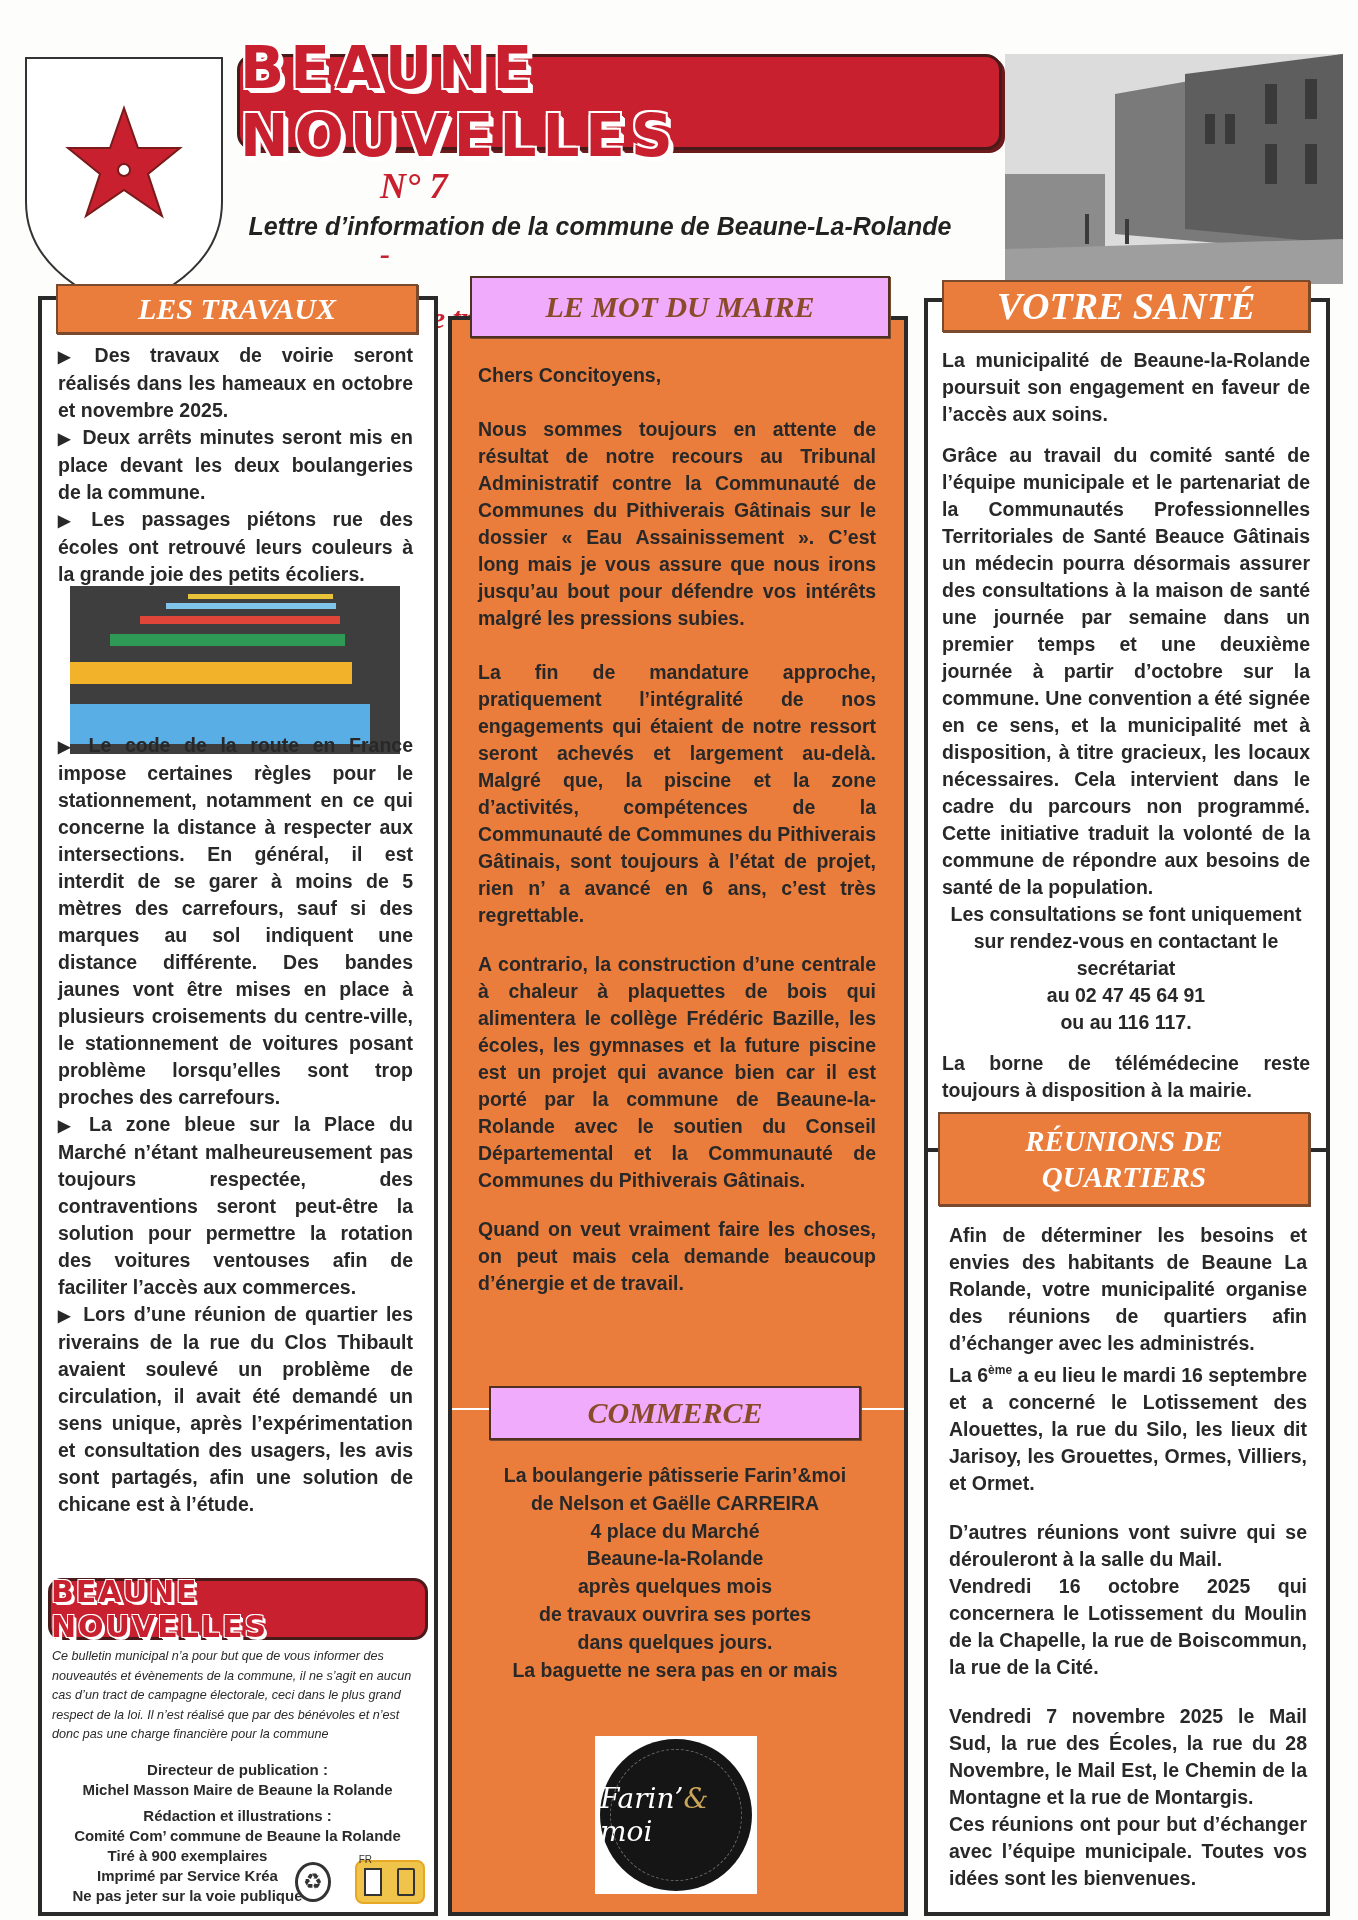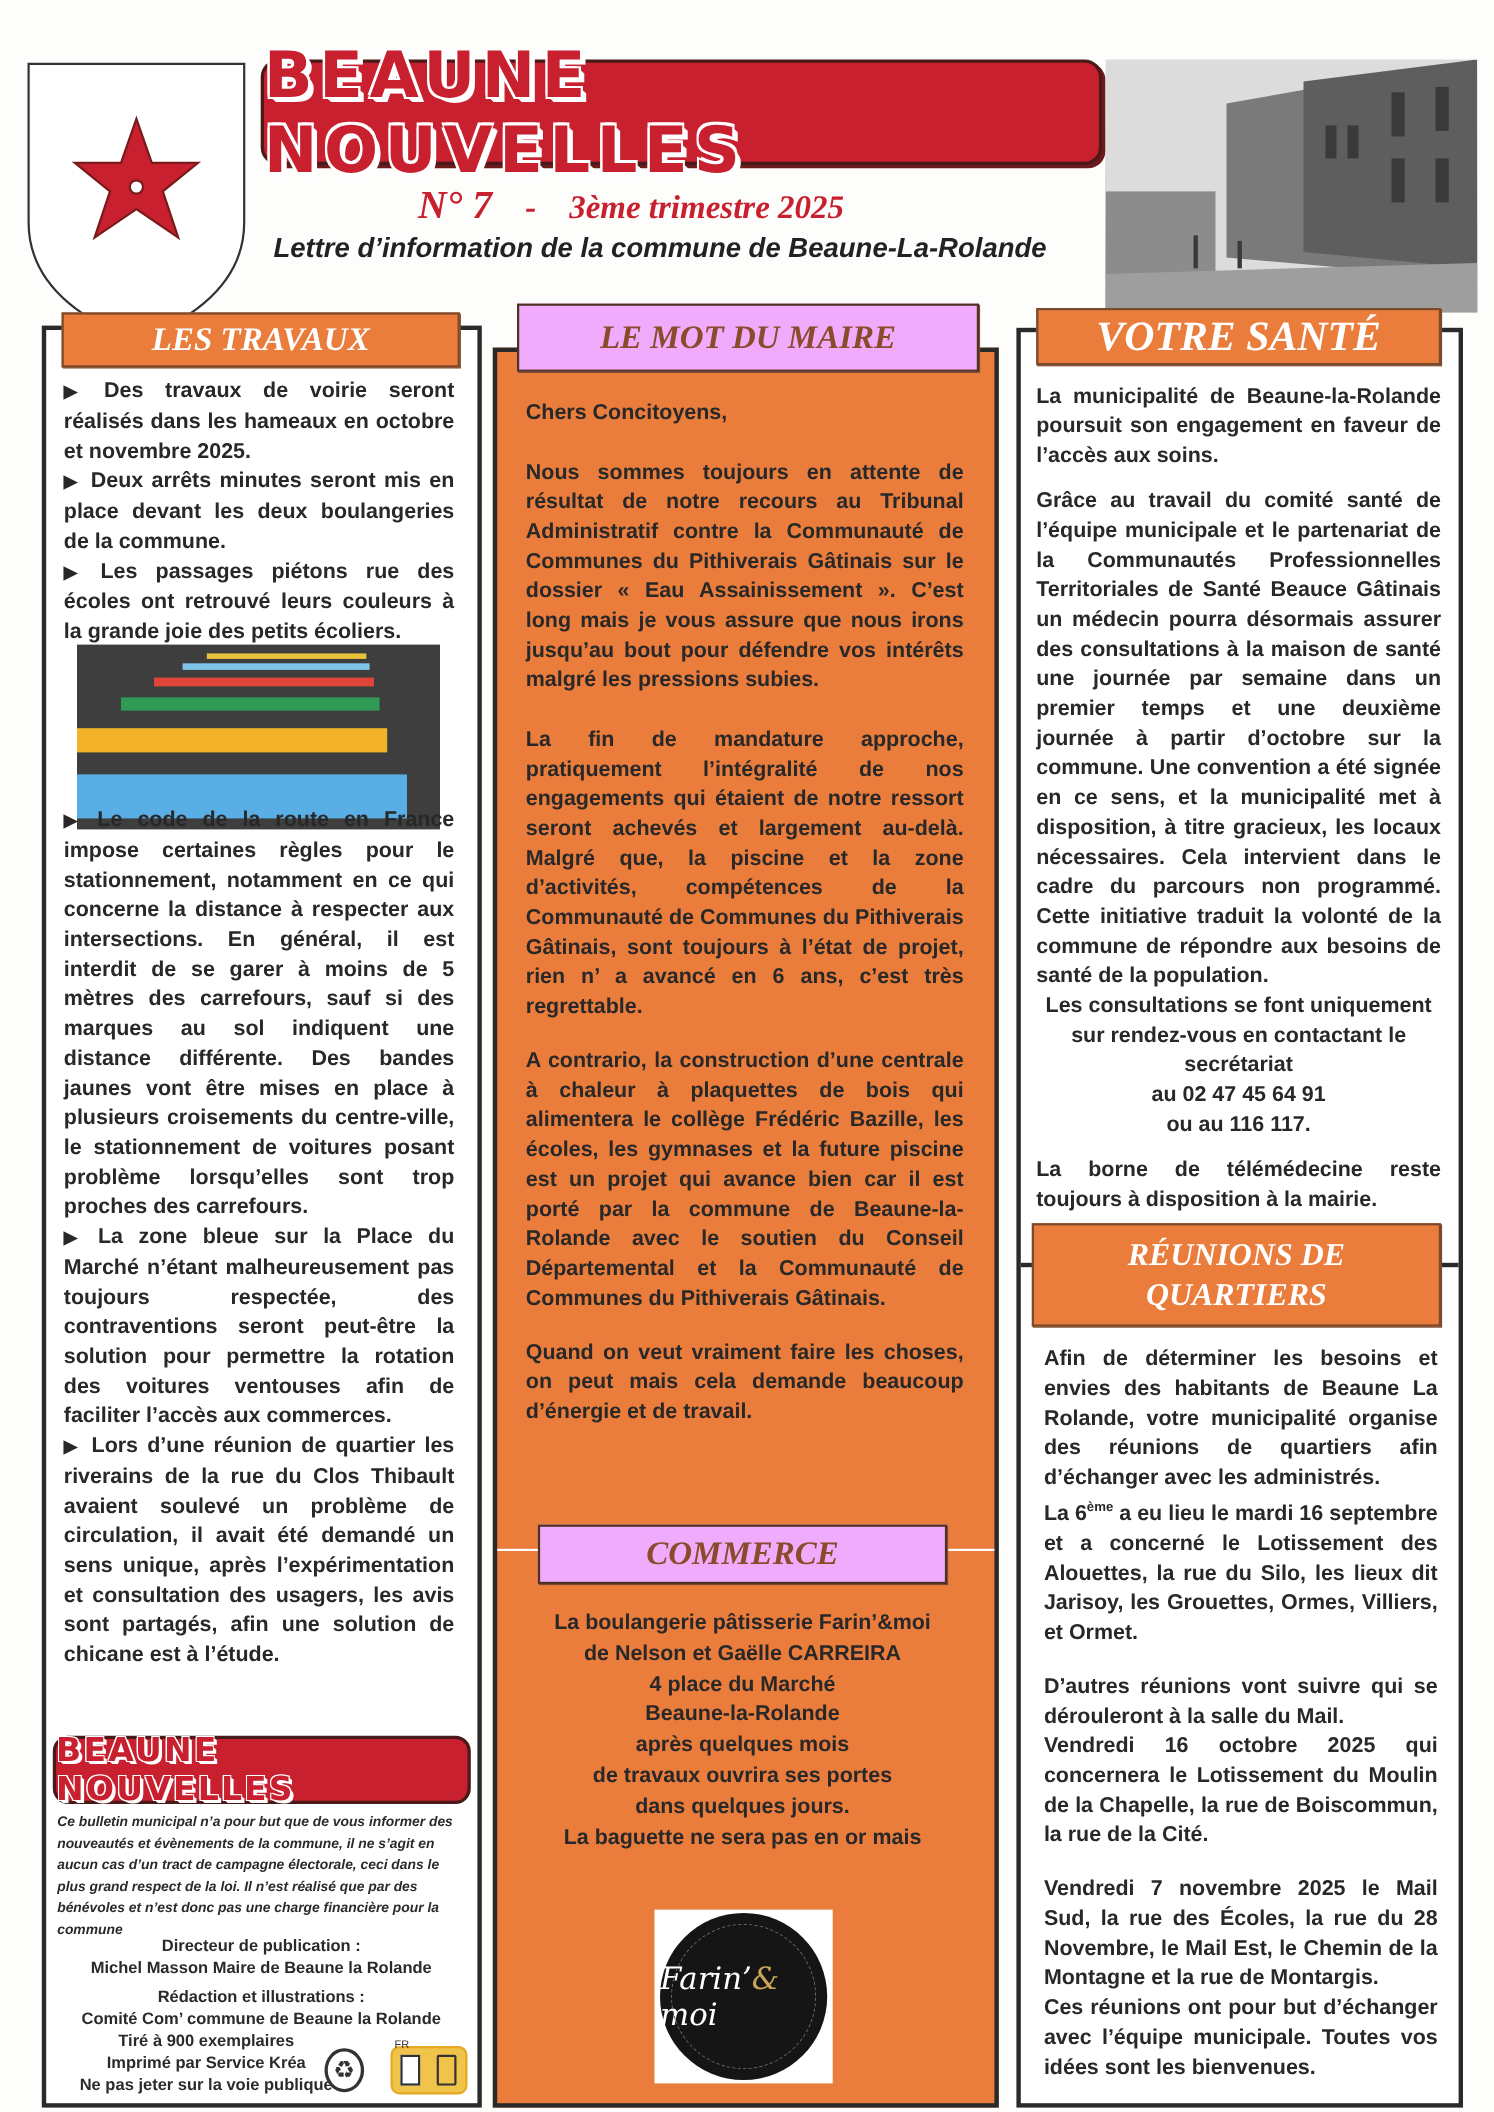--- a/index.html
+++ b/index.html
@@ -19,21 +19,21 @@
   }
   .masthead-title {
     font-family: "DejaVu Sans", sans-serif; font-weight: bold; font-size: 58px;
     letter-spacing: 6px; color: #c8202f;
     -webkit-text-stroke: 0; text-transform: uppercase;
     text-shadow: 3px 3px 0 #fff, -2px -2px 0 #fff, 2px -2px 0 #fff, -2px 2px 0 #fff, 4px 4px 0 #fff, 5px 5px 0 #fff;
   }
   .issue-line {
     left: 380px; top: 165px; width: 520px; height: 40px;
     font-family: "Liberation Serif", serif; font-style: italic; font-weight: bold;
-    font-size: 30px; color: #c8202f; display: flex; gap: 30px; align-items: baseline;
+    font-size: 30px; color: #c8202f; display: flex; gap: 30px; align-items: baseline; flex-direction: column;
   }
   .issue-line .num { font-size: 36px; }
   .subtitle {
     left: 200px; top: 212px; width: 800px; text-align: center;
     font-family: "Liberation Sans", sans-serif; font-style: italic; font-weight: bold;
     font-size: 25px; color: #222;
   }
   .street-photo {
     left: 1005px; top: 54px; width: 338px; height: 230px;
     background: linear-gradient(180deg, #e6e6e6 0%, #c9c9c9 40%, #8d8d8d 70%, #6e6e6e 100%);
@@ -71,21 +71,21 @@
     background: #c8202f; border: 3px solid #4a1a1a; border-radius: 14px;
     display: flex; align-items: center; justify-content: center;
   }
   .mini-mast span {
     font-family: "DejaVu Sans", sans-serif; font-weight: bold; font-size: 30px; letter-spacing: 2px;
     color: #c8202f;
     text-shadow: 2px 2px 0 #fff, -1px -1px 0 #fff, 1px -1px 0 #fff, -1px 1px 0 #fff, 3px 3px 0 #fff;
   }
   .disclaimer {
     left: 52px; top: 1647px; width: 370px;
-    font-family: "Liberation Sans", sans-serif; font-style: italic; font-weight: bold;
+    font-family: "Liberation Sans", sans-serif; font-style: italic; font-weight: normal;
     font-size: 12.6px; line-height: 19.5px; color: #2a2a2a;
   }
   .credits {
     left: 40px; top: 1760px; width: 395px; text-align: center;
     font-family: "Liberation Sans", sans-serif; font-weight: bold; font-size: 15px; line-height: 20px; color: #2a2a2a;
   }
   .credits .lt { padding-right: 100px; }
   .recycle { left: 295px; top: 1858px; width: 130px; height: 48px; display: flex; align-items: center; gap: 4px; }
   .triman { width: 40px; height: 40px; border-radius: 50%; border: 3px solid #333; display: flex; align-items: center; justify-content: center; font-size: 22px; color: #333; }
   .info-tri { width: 80px; height: 44px; background: #f0c34a; border-radius: 8px; border: 2px solid #e6a825; position: relative; display: flex; align-items: center; justify-content: space-around; margin-left: 20px; }

